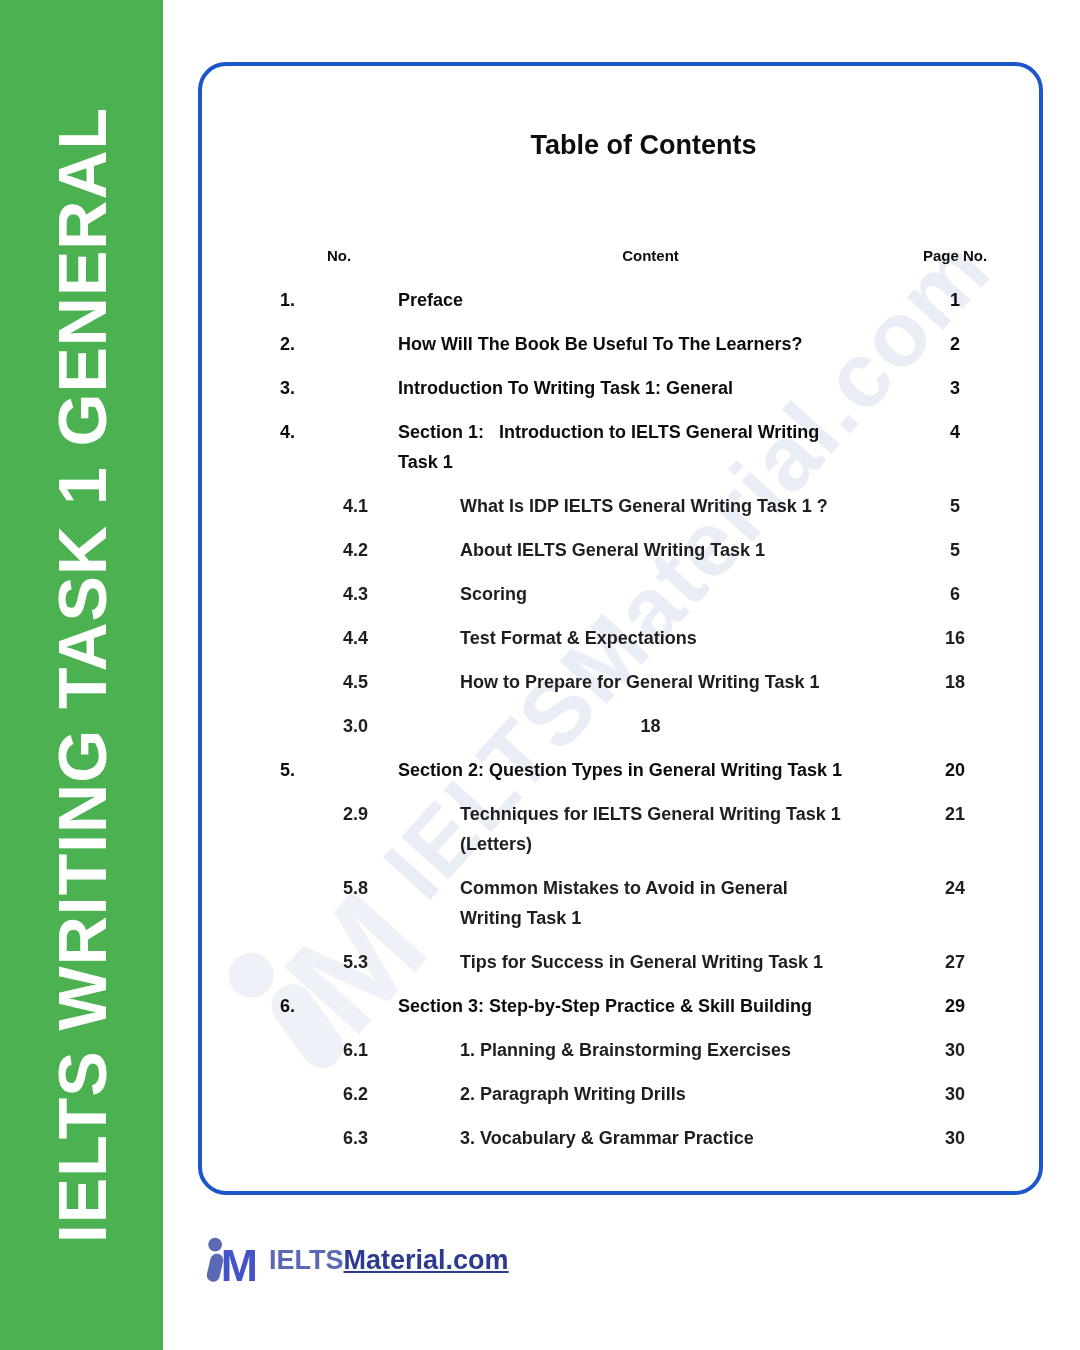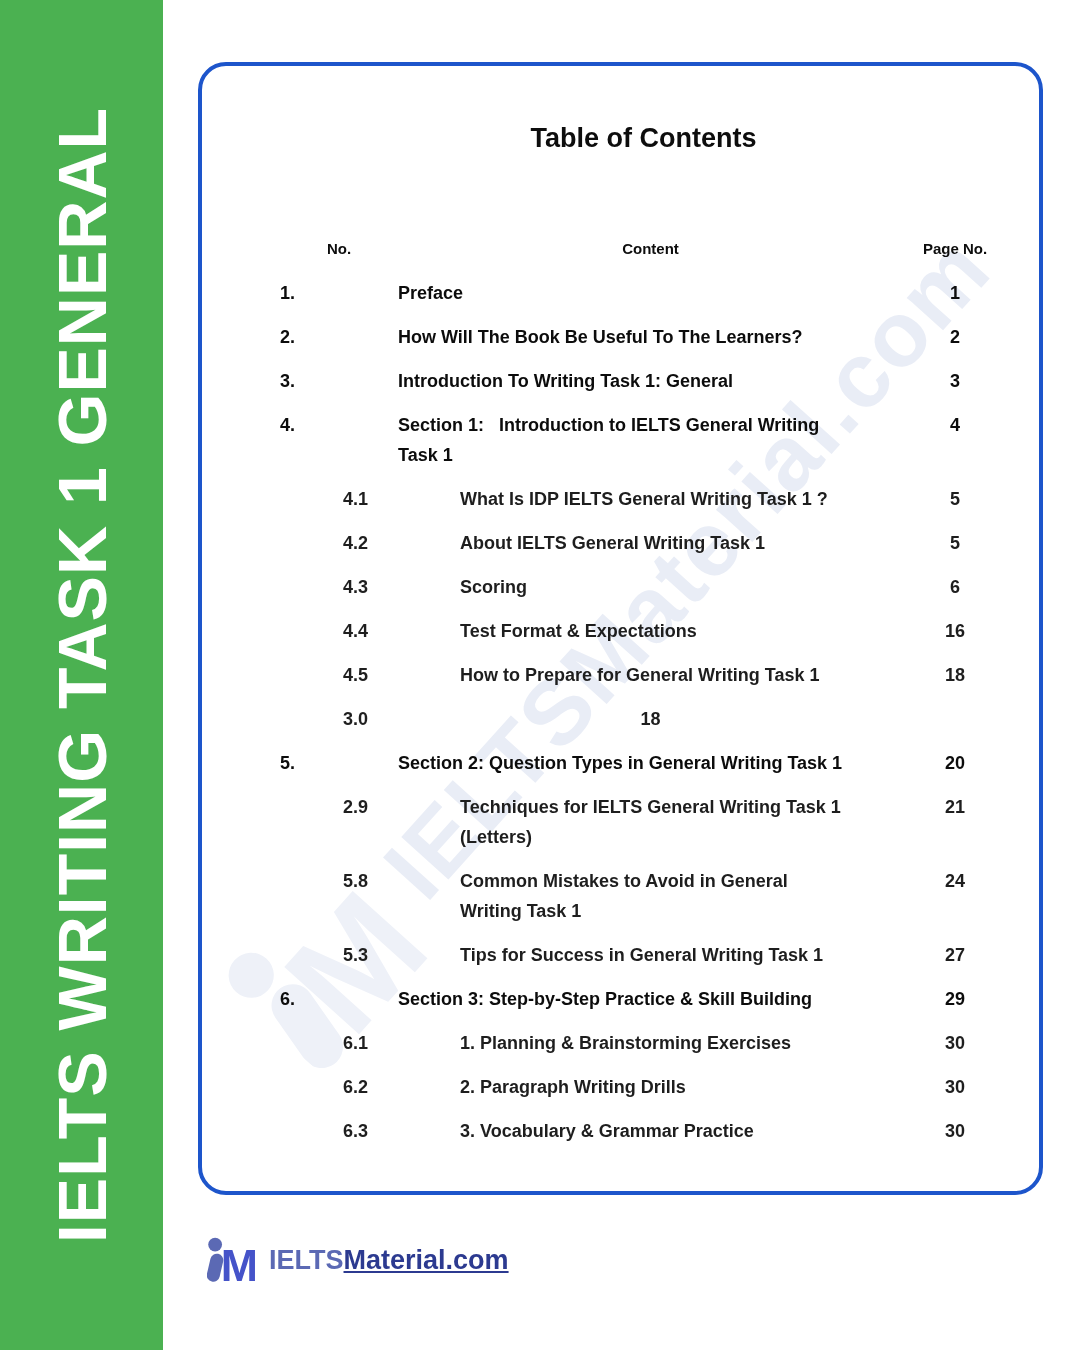--- a/index.html
+++ b/index.html
@@ -35,21 +35,21 @@
   .watermark .wm-text{
     font-size:92px;font-weight:700;color:#e9edf6;letter-spacing:2px;
   }
   .watermark .wm-icon{width:170px;height:150px;color:#eef1f8;}
   .card-content{
     position:relative;z-index:2;
     padding:56px 32px 0 78px;
   }
   .toc-title{
     text-align:center;font-size:27px;font-weight:700;color:#0d0d0d;
-    line-height:32px;margin:0 0 80px 0;
+    line-height:32px;margin:7px 0 80px 0;
   }
   .toc-grid-row{
     display:grid;grid-template-columns:118px 1fr 104px;
     margin-bottom:14px;
   }
   .toc-header .cell{
     font-size:15px;font-weight:700;color:#0d0d0d;text-align:center;
     line-height:30px;
   }
   .toc-header{margin-bottom:14px;}

